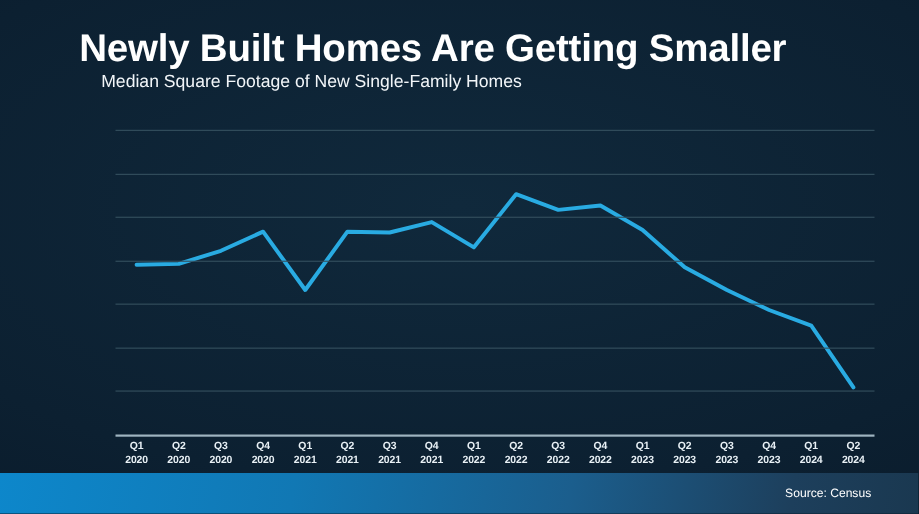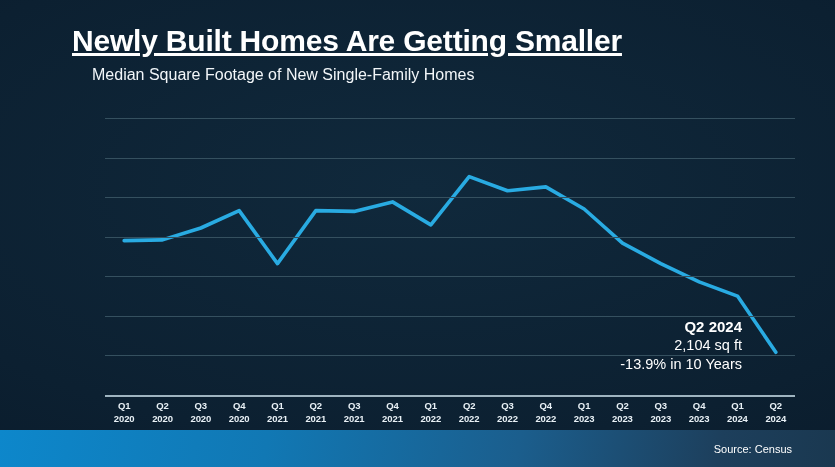--- a/index.html
+++ b/index.html
@@ -18,26 +18,25 @@
     height: 467px;
     background: radial-gradient(ellipse 120% 100% at 50% 40%, #10293c 0%, #0c2031 55%, #081726 100%);
     overflow: hidden;
   }
 
   
   #title {
     position: absolute;
     left: 72px;
     top: 24px;
-    font-size: 30px;
+    font-size: 35px;
     font-weight: bold;
     color: #ffffff;
     letter-spacing: -0.2px;
     white-space: nowrap;
-    text-decoration: underline;
   }
 
   #subtitle {
     position: absolute;
     left: 72px;
     top: 66px;
     font-size: 16px;
     font-weight: normal;
     color: #f2f6f9;
     white-space: nowrap;
@@ -242,23 +241,18 @@
       <div class="xtick">
         <div>Q1</div>
         <div>2024</div>
       </div>
       <div class="xtick">
         <div>Q2</div>
         <div>2024</div>
       </div>
     </div>
 
-  <div id="annotation">
-    <div class="ann-quarter">Q2 2024</div>
-    <div class="ann-value">2,104 sq ft</div>
-    <div class="ann-change">-13.9% in 10 Years</div>
-  </div>
 
   <div id="footer">
     <div id="source">Source: Census</div>
   </div>
 
 </div>
 
 </body></html>

